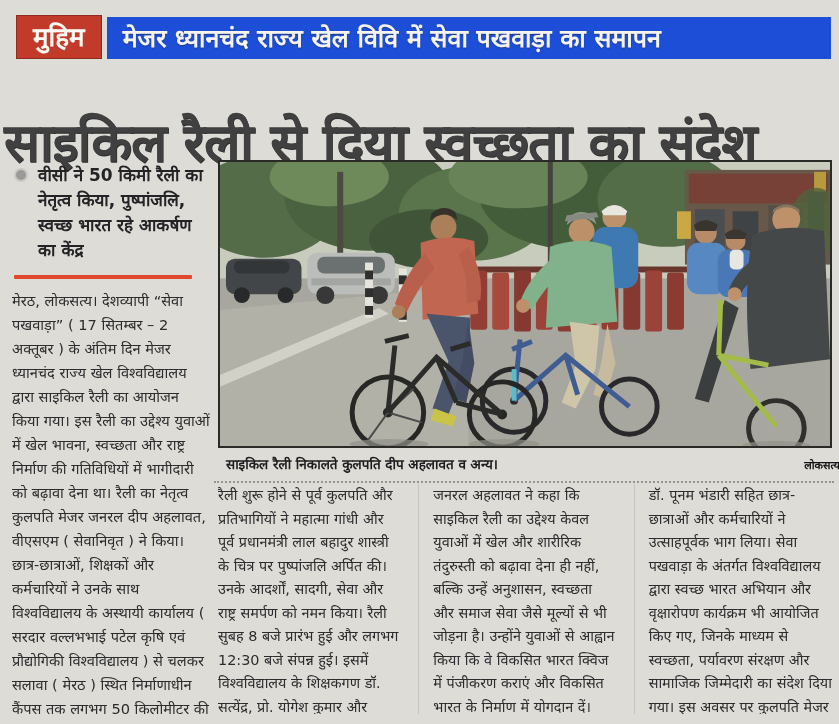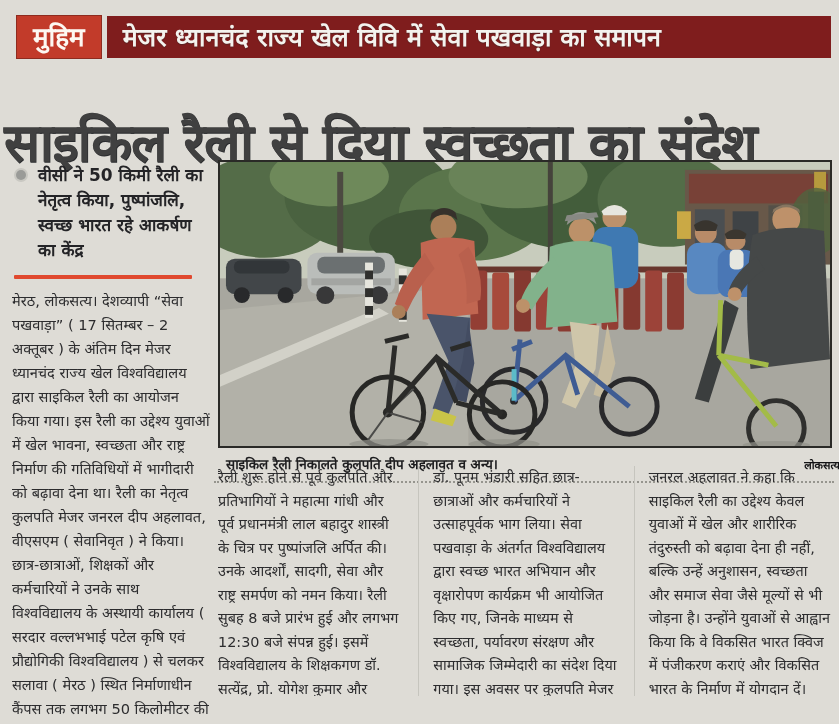--- a/index.html
+++ b/index.html
@@ -6,29 +6,29 @@
   body{
     width:839px;height:724px;overflow:hidden;
     background:#dedcd6;
     font-family:"DejaVu Sans","Liberation Sans",sans-serif;
     position:relative;
     color:#26262a;
   }
   .page{position:absolute;inset:0;}
 
   
-  .masthead{position:absolute;left:16px;top:15px;right:8px;height:44px;display:flex;align-items:center;}
+  .masthead{position:absolute;left:16px;top:15px;right:8px;height:44px;display:flex;align-items:flex-end;}
   .kicker{
     background:#c23b2a;color:#fdf8f2;
     font-size:26px;font-weight:bold;
     padding:3px 17px 5px;display:flex;align-items:center;
     box-shadow:0 0 0 1px #8e2b1f inset;
   }
   .banner{
-    background:#7f1d1d;color:#f4f3ee;
+    background:#1d4ed8;color:#f4f3ee;
     font-size:25px;font-weight:bold;
     padding:3px 16px 5px;margin-left:5px;flex:1;
     display:flex;align-items:center;
     text-shadow:0 1px 1px rgba(40,40,40,.45);
     white-space:nowrap;overflow:hidden;
   }
 
   
   .headline{
     position:absolute;left:4px;top:62px;width:831px;height:92px;
@@ -62,21 +62,21 @@
   }
   .caption{font-size:13.5px;font-weight:bold;color:#1d1d1f;}
   .credit{font-size:11px;font-weight:bold;color:#121214;}
   .dotted-divider{
     position:absolute;left:214px;top:481px;width:620px;height:0;
     border-top:2px dotted #96958e;
   }
 
   
   .lower-cols{
-    position:absolute;left:218px;top:466px;width:614px;height:230px;
+    position:absolute;left:218px;top:484px;width:614px;height:230px;
     display:flex;gap:17px;
   }
   .col{flex:1;font-size:14.4px;line-height:23.5px;color:#2c2c2e;overflow:hidden;position:relative;}
   .col + .col{border-left:1px solid #c6c5be;padding-left:14px;}
 </style>
 </head>
 <body>
 
 <div class="page">
 
@@ -267,17 +267,17 @@
   </figure>
 
   <div class="caption-row">
     <span class="caption">साइकिल रैली निकालते कुलपति दीप अहलावत व अन्य।</span>
     <span class="credit">लोकसत्य</span>
   </div>
   <div class="dotted-divider"></div>
 
   <div class="lower-cols">
     <div class="col">रैली शुरू होने से पूर्व कुलपति और प्रतिभागियों ने महात्मा गांधी और पूर्व प्रधानमंत्री लाल बहादुर शास्त्री के चित्र पर पुष्पांजलि अर्पित की। उनके आदर्शों, सादगी, सेवा और राष्ट्र समर्पण को नमन किया। रैली सुबह 8 बजे प्रारंभ हुई और लगभग 12:30 बजे संपन्न हुई। इसमें विश्वविद्यालय के शिक्षकगण डॉ. सत्येंद्र, प्रो. योगेश कुमार और</div>
+    <div class="col">जनरल अहलावत ने कहा कि साइकिल रैली का उद्देश्य केवल युवाओं में खेल और शारीरिक तंदुरुस्ती को बढ़ावा देना ही नहीं, बल्कि उन्हें अनुशासन, स्वच्छता और समाज सेवा जैसे मूल्यों से भी जोड़ना है। उन्होंने युवाओं से आह्वान किया कि वे विकसित भारत क्विज में पंजीकरण कराएं और विकसित भारत के निर्माण में योगदान दें।</div>
     <div class="col">डॉ. पूनम भंडारी सहित छात्र-छात्राओं और कर्मचारियों ने उत्साहपूर्वक भाग लिया। सेवा पखवाड़ा के अंतर्गत विश्वविद्यालय द्वारा स्वच्छ भारत अभियान और वृक्षारोपण कार्यक्रम भी आयोजित किए गए, जिनके माध्यम से स्वच्छता, पर्यावरण संरक्षण और सामाजिक जिम्मेदारी का संदेश दिया गया। इस अवसर पर कुलपति मेजर</div>
-    <div class="col">जनरल अहलावत ने कहा कि साइकिल रैली का उद्देश्य केवल युवाओं में खेल और शारीरिक तंदुरुस्ती को बढ़ावा देना ही नहीं, बल्कि उन्हें अनुशासन, स्वच्छता और समाज सेवा जैसे मूल्यों से भी जोड़ना है। उन्होंने युवाओं से आह्वान किया कि वे विकसित भारत क्विज में पंजीकरण कराएं और विकसित भारत के निर्माण में योगदान दें।</div>
   </div>
 
 </div>
 
 </body></html>

